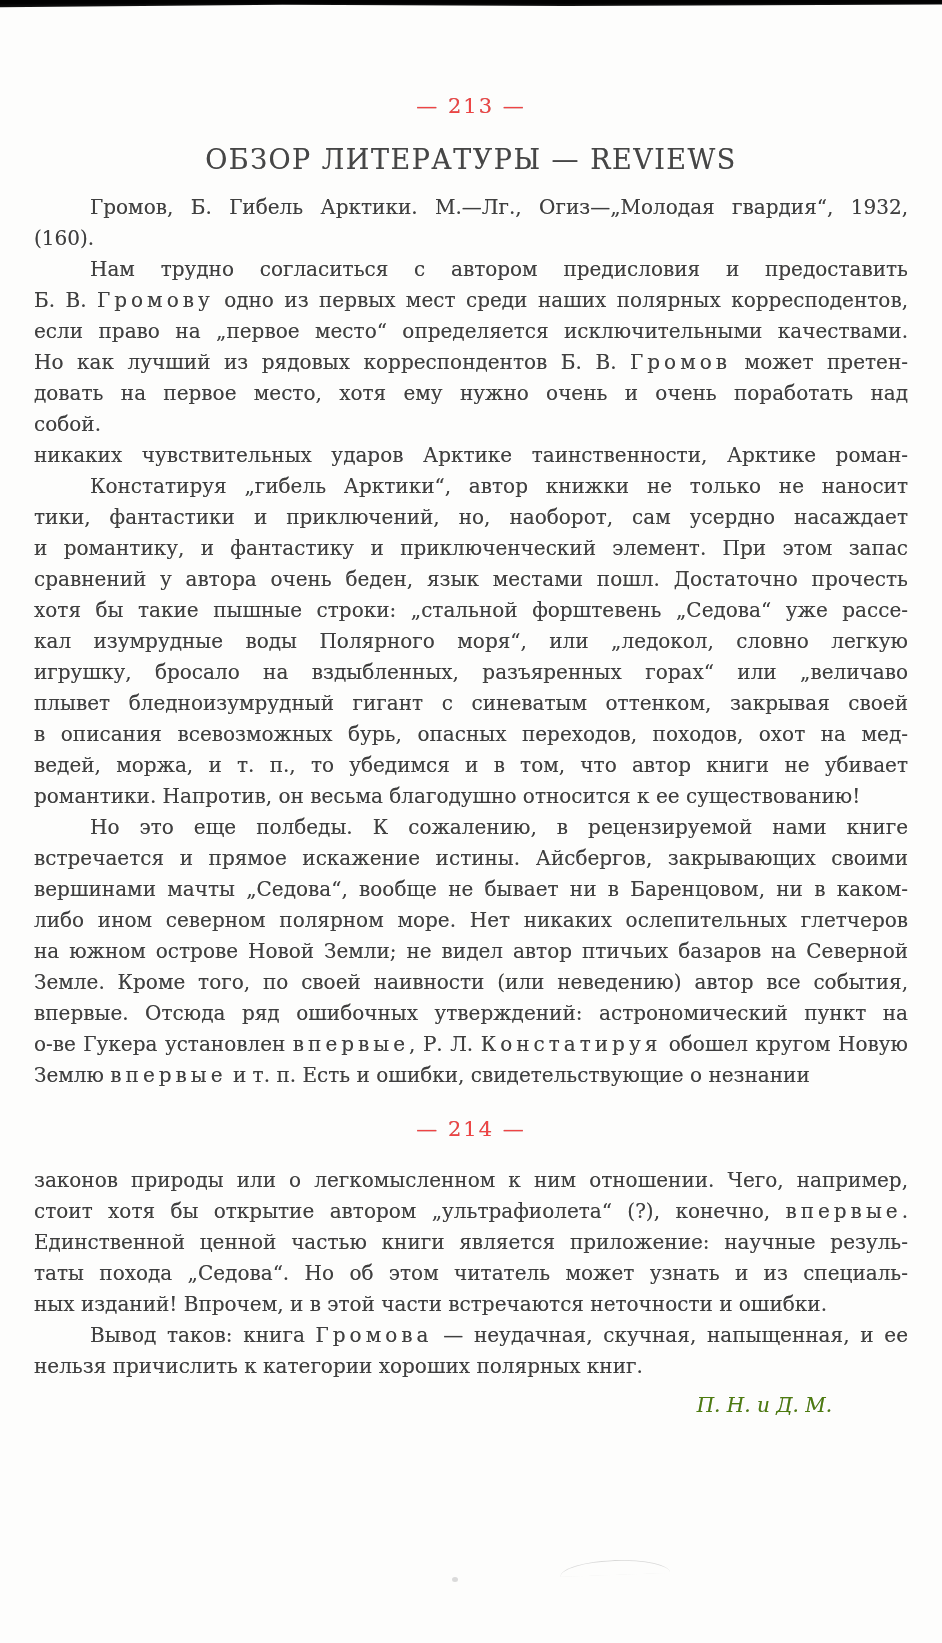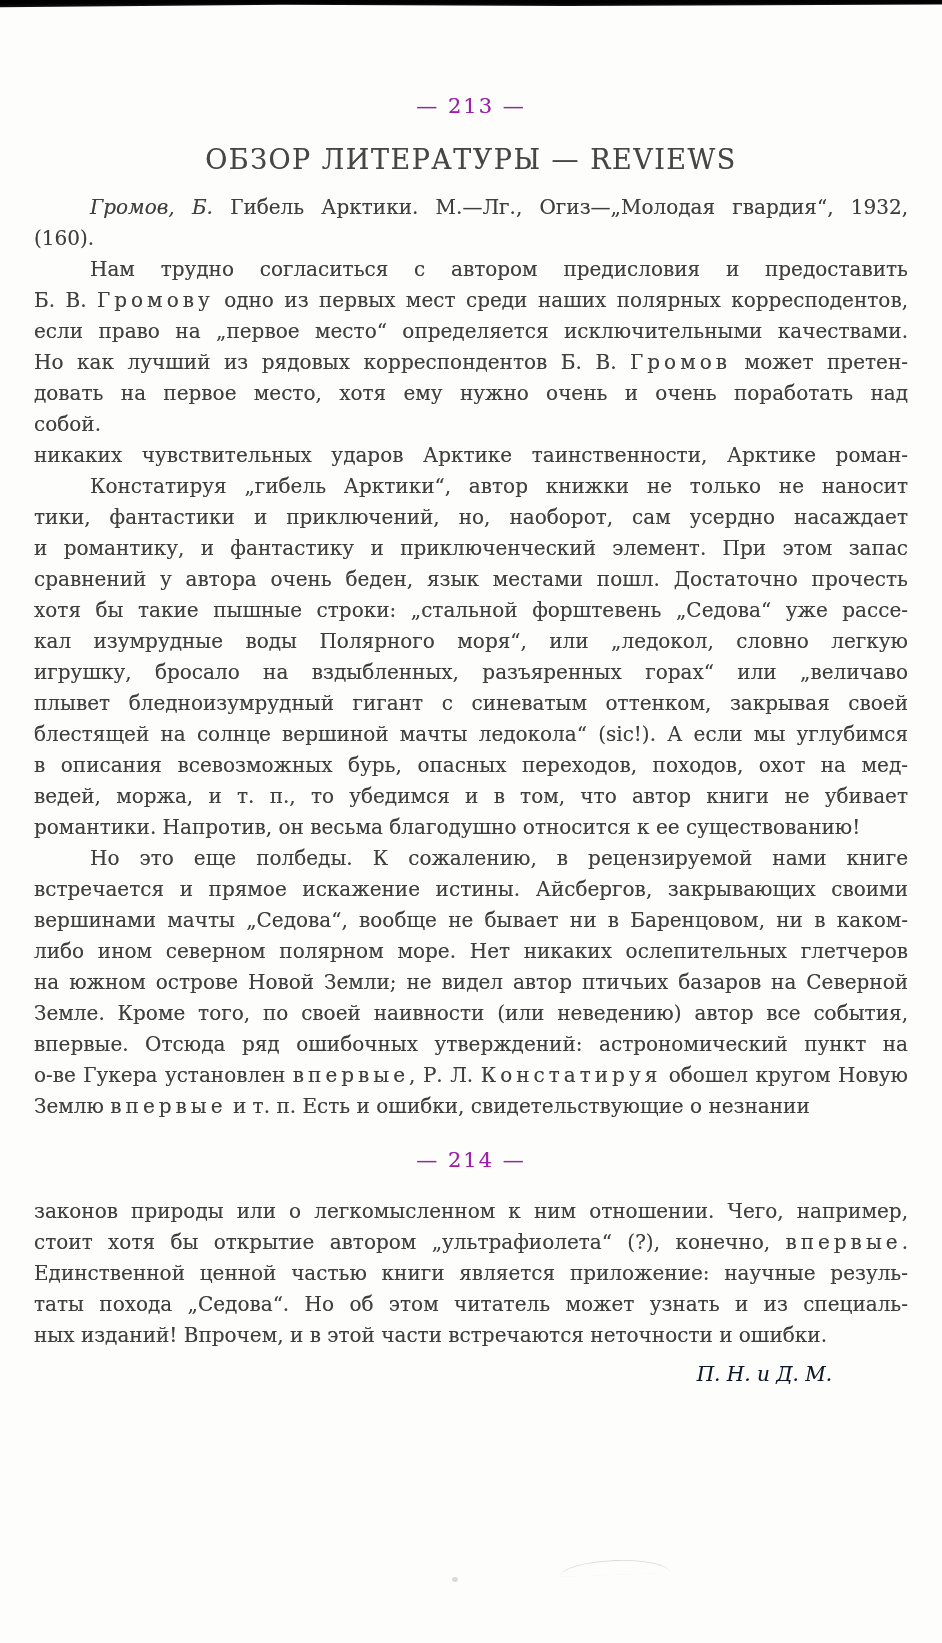--- a/index.html
+++ b/index.html
@@ -15,46 +15,46 @@
   .scan-top {
     position:absolute; top:0; left:0; width:100%; height:8px;
     background:
       linear-gradient(to right, rgba(8,8,8,.95), rgba(25,25,25,.85) 35%, rgba(15,15,15,.9) 60%, rgba(40,40,40,.8)),
       linear-gradient(to bottom, rgba(10,10,10,1) 0 40%, rgba(10,10,10,0) 100%);
     background-blend-mode:multiply;
     clip-path: polygon(0 0, 100% 0, 100% 55%, 60% 75%, 30% 60%, 0 90%);
   }
   .content { position:absolute; left:34px; right:34px; top:0; }
   .pageno {
-    text-align:center; font-size:21px; color:#a21caf;
+    text-align:center; font-size:21px; color:#ef4444;
     letter-spacing:2px;
     text-shadow:0 0 .5px rgba(80,80,80,.5);
   }
   .pageno-top { margin-top:94px; }
   .pageno-mid { margin-top:26px; margin-bottom:24px; }
   .title {
     margin:26px 0 0 0; text-align:center;
     font-size:27px; font-weight:normal; letter-spacing:1.5px; color:#464646;
     text-shadow:0 0 .6px rgba(80,80,80,.5);
   }
   .body { margin-top:17px; }
   .para { margin:0; }
   .line {
     font-size:20px; line-height:31px;
     text-align:justify; text-align-last:justify;
     text-shadow:0 0 .5px rgba(75,75,75,.55);
     white-space:normal;
   }
   .line.last { text-align-last:left; }
   .line.indent { text-indent:56px; }
-  .run-i { font-style:italic; }
+  .run-i { }
   .run-s { letter-spacing:4px; }
   .signature {
     margin-top:11px; padding-right:76px;
-    text-align:right; font-style:italic; font-size:20px; color:#0f172a;
+    text-align:right; font-style:italic; font-size:20px; color:#4d7c0f;
     text-shadow:0 0 .5px rgba(75,75,75,.5);
   }
   .speck {
     position:absolute; left:452px; top:1577px; width:6px; height:5px;
     background:#dadada; border-radius:50%;
   }
   .squiggle {
     position:absolute; left:560px; top:1560px; width:110px; height:14px;
     border-top:1.5px solid rgba(170,170,170,.45);
     border-radius:50% / 100% 100% 0 0;
@@ -85,21 +85,20 @@
         <div class="para">
           <div class="line"><span class="run-r">никаких чувствительных ударов Арктике таинственности, Арктике роман-</span></div>
           <div class="line indent"><span class="run-r">Констатируя „гибель Арктики“, автор книжки не только не наносит</span></div>
           <div class="line"><span class="run-r">тики, фантастики и приключений, но, наоборот, сам усердно насаждает</span></div>
           <div class="line"><span class="run-r">и романтику, и фантастику и приключенческий элемент. При этом запас</span></div>
           <div class="line"><span class="run-r">сравнений у автора очень беден, язык местами пошл. Достаточно прочесть</span></div>
           <div class="line"><span class="run-r">хотя бы такие пышные строки: „стальной форштевень „Седова“ уже рассе-</span></div>
           <div class="line"><span class="run-r">кал изумрудные воды Полярного моря“, или „ледокол, словно легкую</span></div>
           <div class="line"><span class="run-r">игрушку, бросало на вздыбленных, разъяренных горах“ или „величаво</span></div>
           <div class="line"><span class="run-r">плывет бледноизумрудный гигант с синеватым оттенком, закрывая своей</span></div>
-          <div class="line"><span class="run-r">блестящей на солнце вершиной мачты ледокола“ (sic!). А если мы углубимся</span></div>
           <div class="line"><span class="run-r">в описания всевозможных бурь, опасных переходов, походов, охот на мед-</span></div>
           <div class="line"><span class="run-r">ведей, моржа, и т. п., то убедимся и в том, что автор книги не убивает</span></div>
           <div class="line last"><span class="run-r">романтики. Напротив, он весьма благодушно относится к ее существованию!</span></div>
         </div>
         <div class="para">
           <div class="line indent"><span class="run-r">Но это еще полбеды. К сожалению, в рецензируемой нами книге</span></div>
           <div class="line"><span class="run-r">встречается и прямое искажение истины. Айсбергов, закрывающих своими</span></div>
           <div class="line"><span class="run-r">вершинами мачты „Седова“, вообще не бывает ни в Баренцовом, ни в каком-</span></div>
           <div class="line"><span class="run-r">либо ином северном полярном море. Нет никаких ослепительных глетчеров</span></div>
           <div class="line"><span class="run-r">на южном острове Новой Земли; не видел автор птичьих базаров на Северной</span></div>
@@ -111,18 +110,22 @@
       </div>
     <div class="pageno pageno-mid">— 214 —</div>
     <div class="body" id="body-214">
         <div class="para">
           <div class="line"><span class="run-r">законов природы или о легкомысленном к ним отношении. Чего, например,</span></div>
           <div class="line"><span class="run-r">стоит хотя бы открытие автором „ультрафиолета“ (?), конечно, </span><span class="run-s">впервые</span><span class="run-r">.</span></div>
           <div class="line"><span class="run-r">Единственной ценной частью книги является приложение: научные резуль-</span></div>
           <div class="line"><span class="run-r">таты похода „Седова“. Но об этом читатель может узнать и из специаль-</span></div>
           <div class="line last"><span class="run-r">ных изданий! Впрочем, и в этой части встречаются неточности и ошибки.</span></div>
         </div>
+        <div class="para">
+          <div class="line indent"><span class="run-r">Вывод таков: книга </span><span class="run-s">Громова</span><span class="run-r"> — неудачная, скучная, напыщенная, и ее</span></div>
+          <div class="line last"><span class="run-r">нельзя причислить к категории хороших полярных книг.</span></div>
+        </div>
       </div>
     <div class="signature">П. Н. и Д. М.</div>
   </div>
   <div class="speck"></div>
   <div class="squiggle"></div>
 </div>
 
 </body></html>

